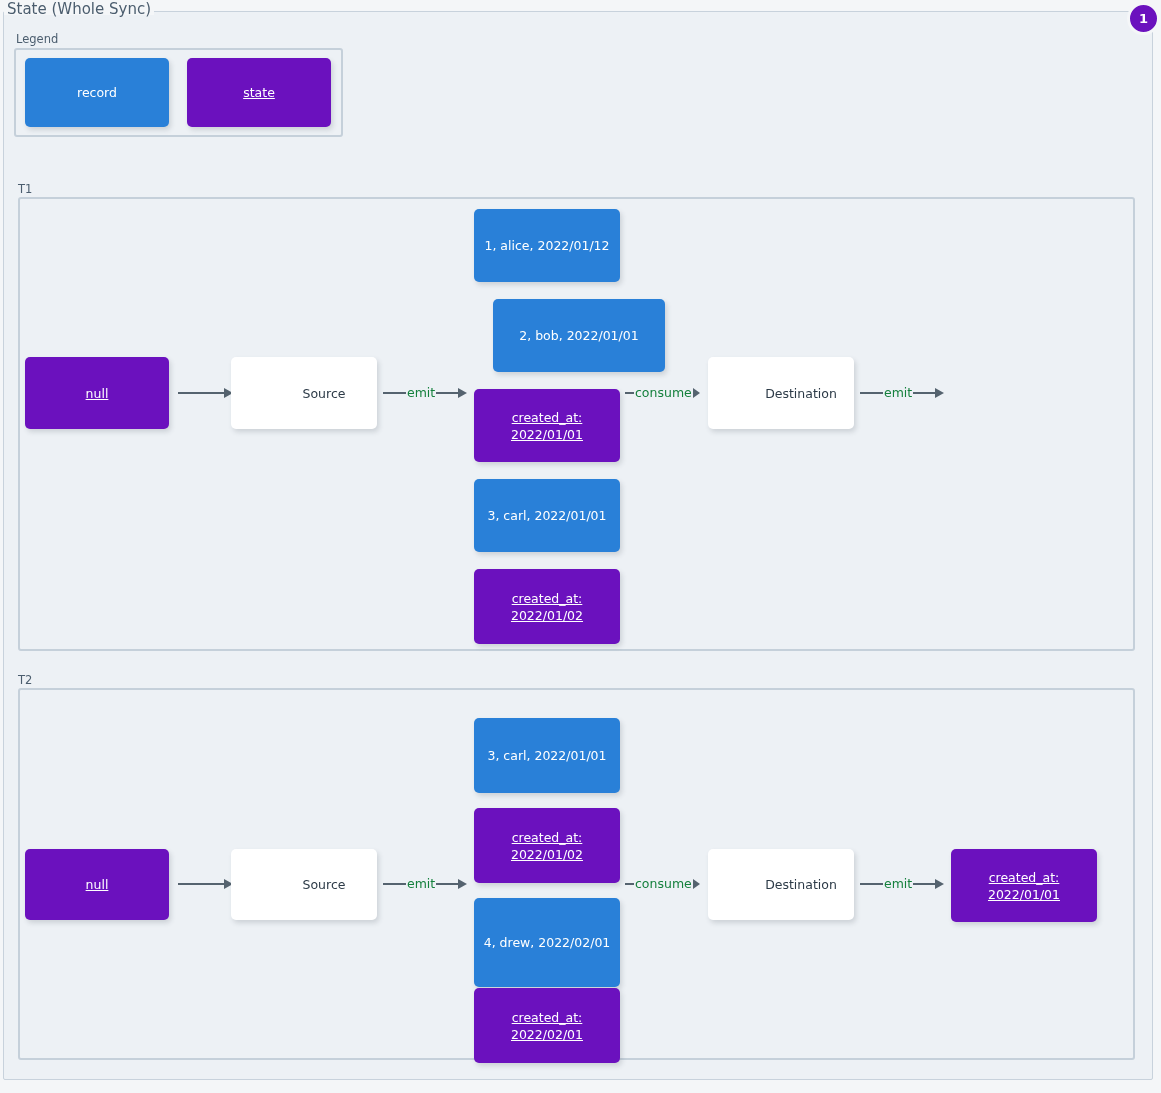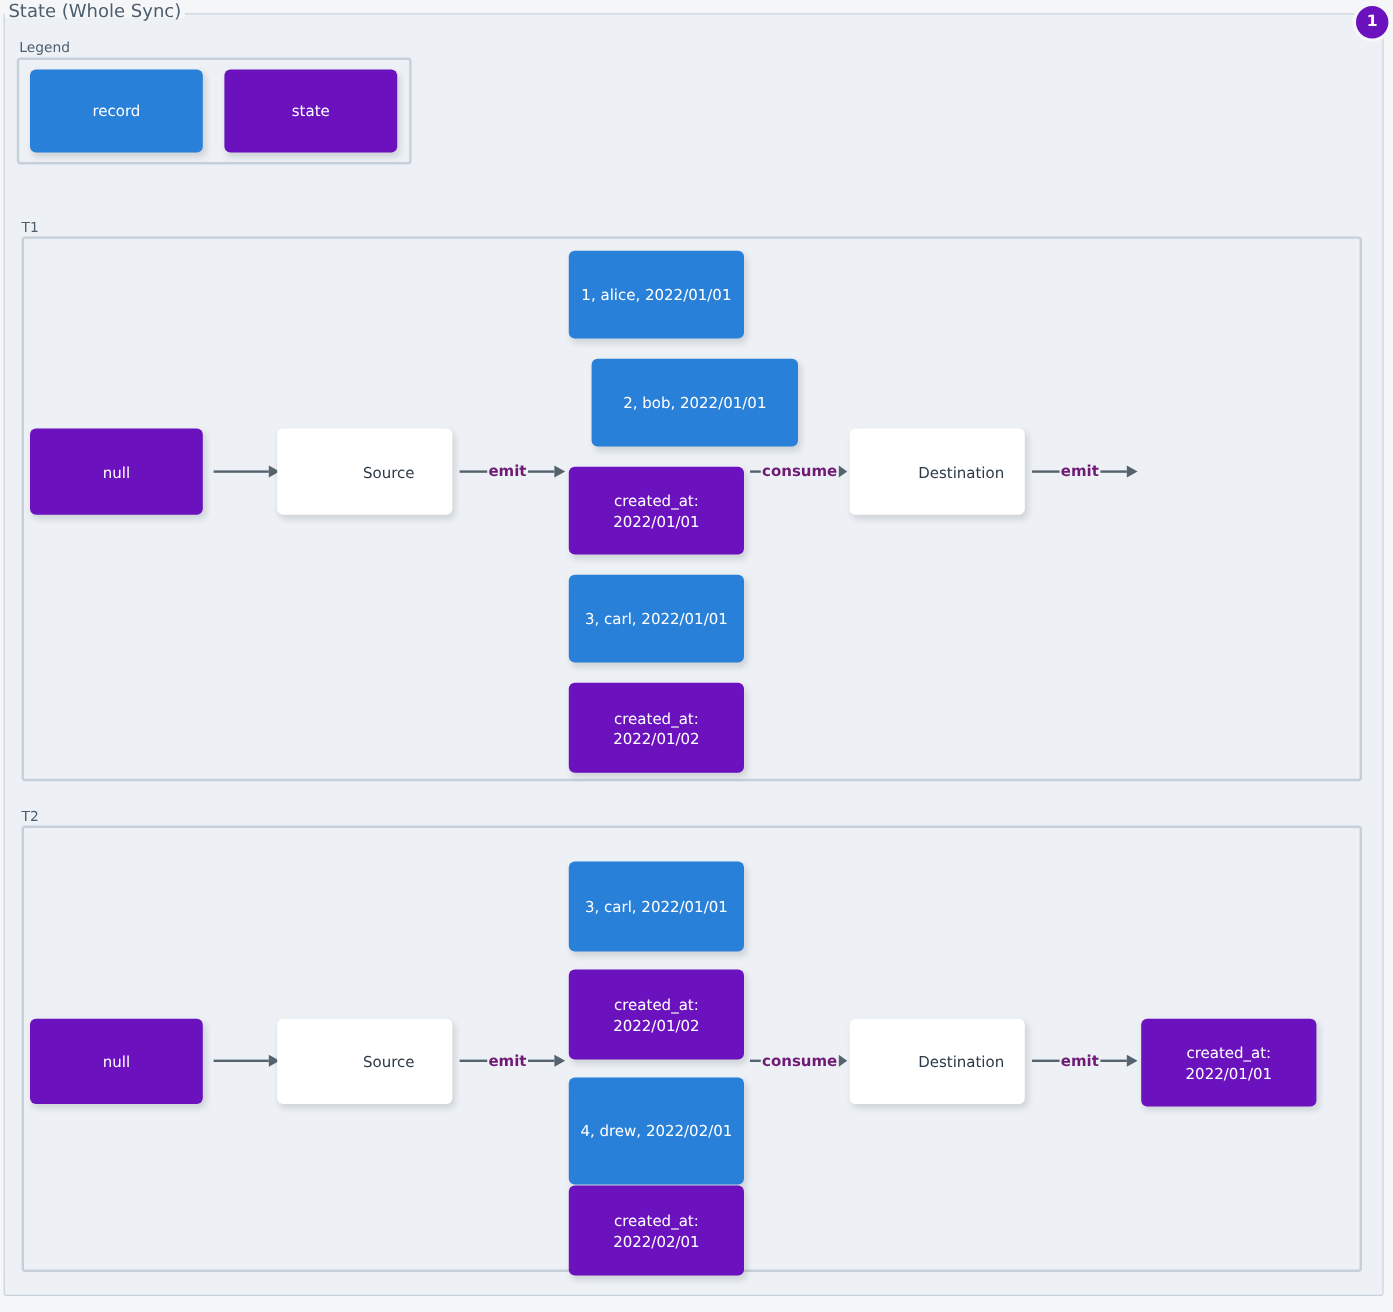--- a/index.html
+++ b/index.html
@@ -79,20 +79,21 @@
     box-shadow: 2px 3px 5px rgba(60,70,85,0.18);
     white-space: pre-line;
   }
   .node.record {
     background: #2980d8;
     color: #ffffff;
   }
   .node.state {
     background: #6b11be;
     color: #ffffff;
+    text-decoration: underline;
   }
   .node.plain {
     background: #ffffff;
     color: #2c3a47;
     padding-left: 40px;
   }
 
   
   .arrow {
     position: absolute;
@@ -103,23 +104,22 @@
     font-size: 12.5px;
   }
   .arrow .ln {
     height: 2.5px;
     background: #55636f;
     display: block;
   }
   .arrow .lbl {
     padding: 0 1px;
     line-height: 14px;
-    color: #701a75;
+    color: #15803d;
     white-space: nowrap;
-    font-weight: bold;
   }
   .arrow .head {
     width: 0; height: 0;
     border-top: 5.5px solid transparent;
     border-bottom: 5.5px solid transparent;
     border-left: 9px solid #55636f;
     display: block;
   }
   .arrow .head.small {
     border-top-width: 5px;
@@ -179,21 +179,21 @@
 </div>
 
 <div class="arrow" style="left:383px; top:384px;">
   <span class="ln" style="width:23px;"></span>
   <span class="lbl">emit</span>
   <span class="ln" style="width:22px;"></span>
   <span class="head"></span>
 </div>
 
 <div class="node record" style="left:474px; top:209px; width:146px; height:73px;">
-  <span>1, alice, 2022/01/01</span>
+  <span>1, alice, 2022/01/12</span>
 </div>
 <div class="node record" style="left:493px; top:299px; width:172px; height:73px;text-align:right;">
   <span>2, bob, 2022/01/01</span>
 </div>
 <div class="node state" style="left:474px; top:389px; width:146px; height:73px;">
   <span>created_at:
 2022/01/01</span>
 </div>
 <div class="node record" style="left:474px; top:479px; width:146px; height:73px;">
   <span>3, carl, 2022/01/01</span>

